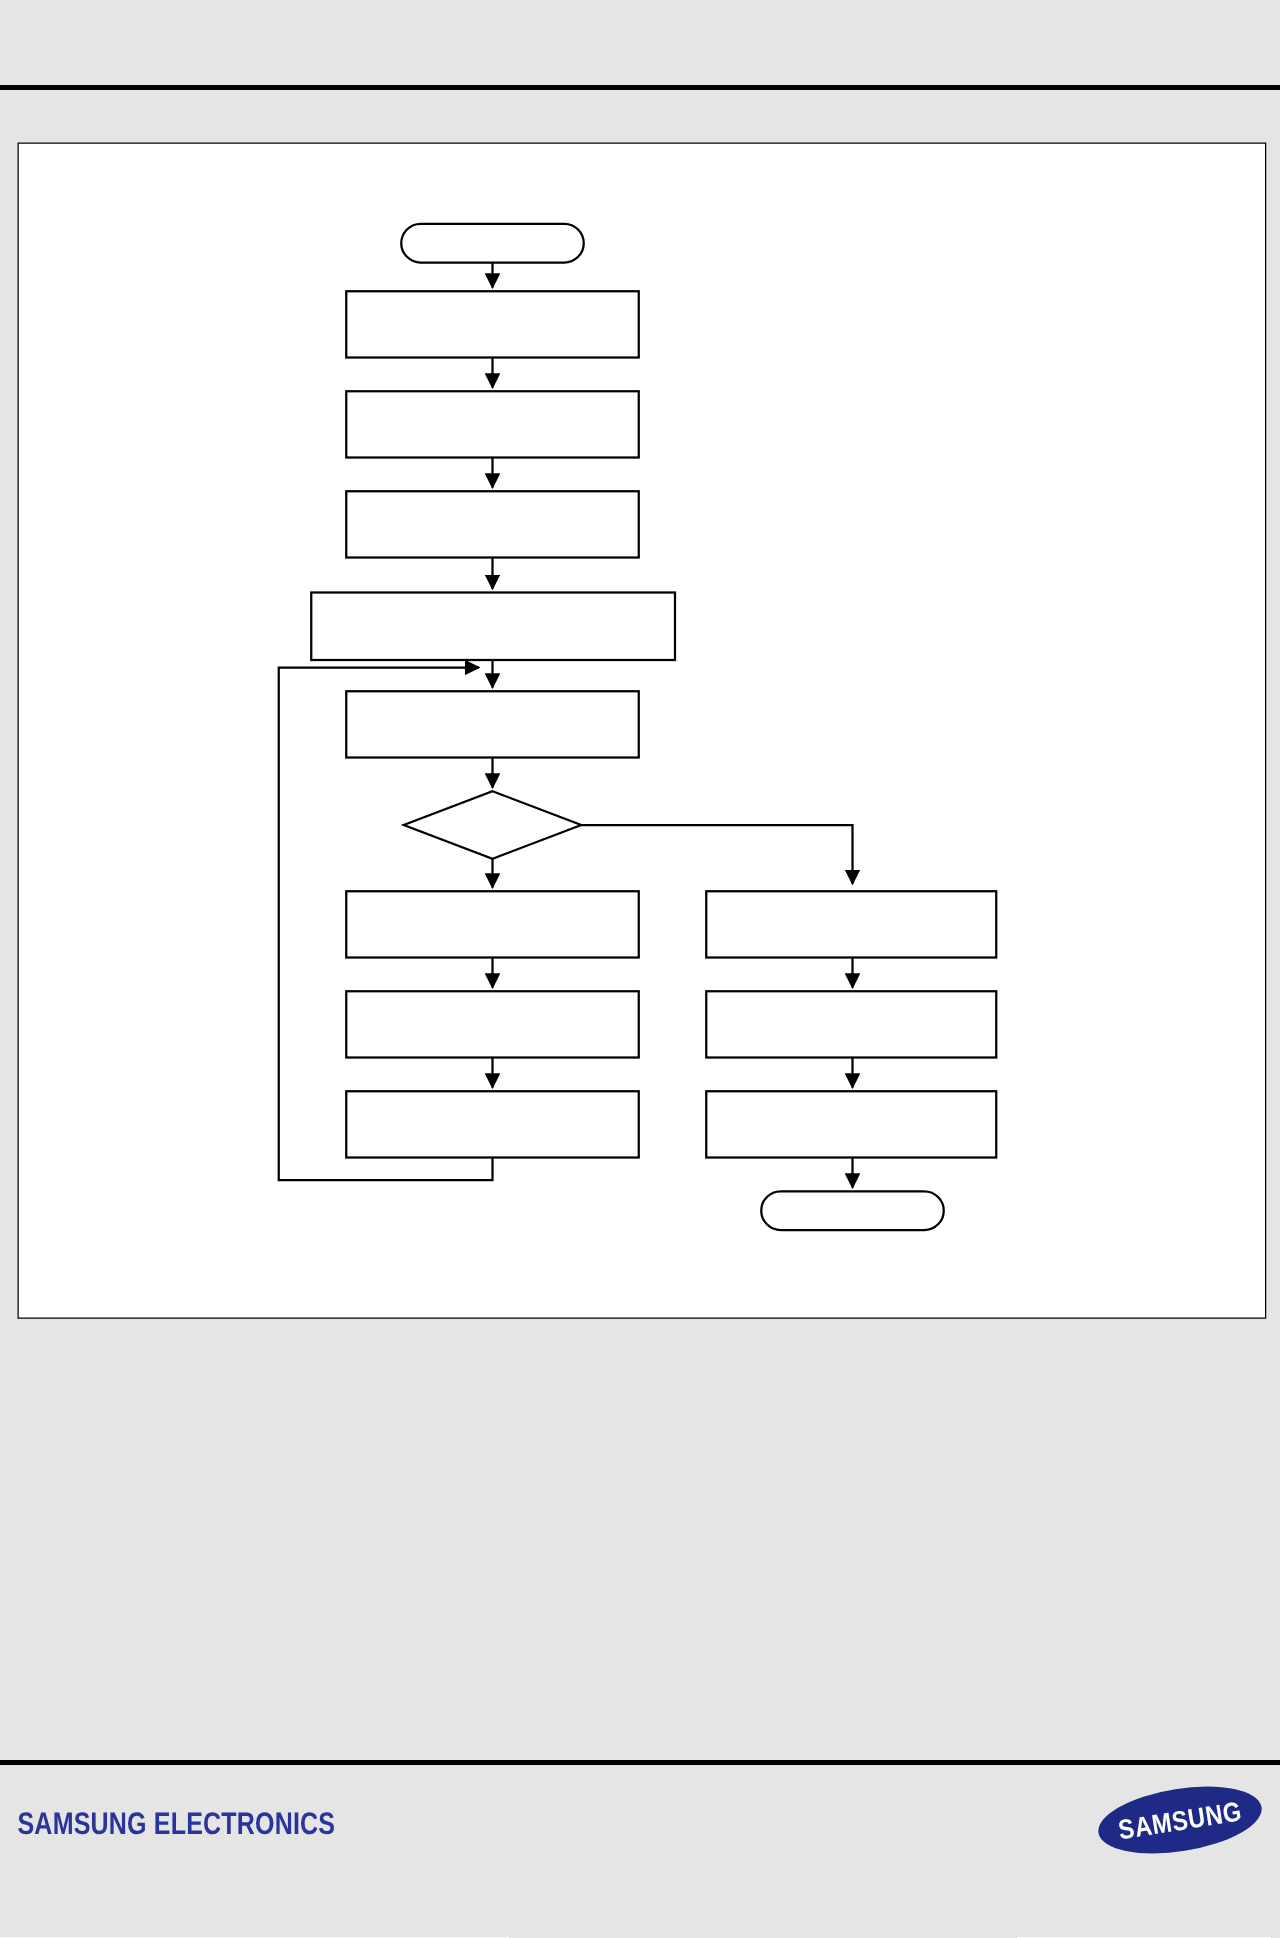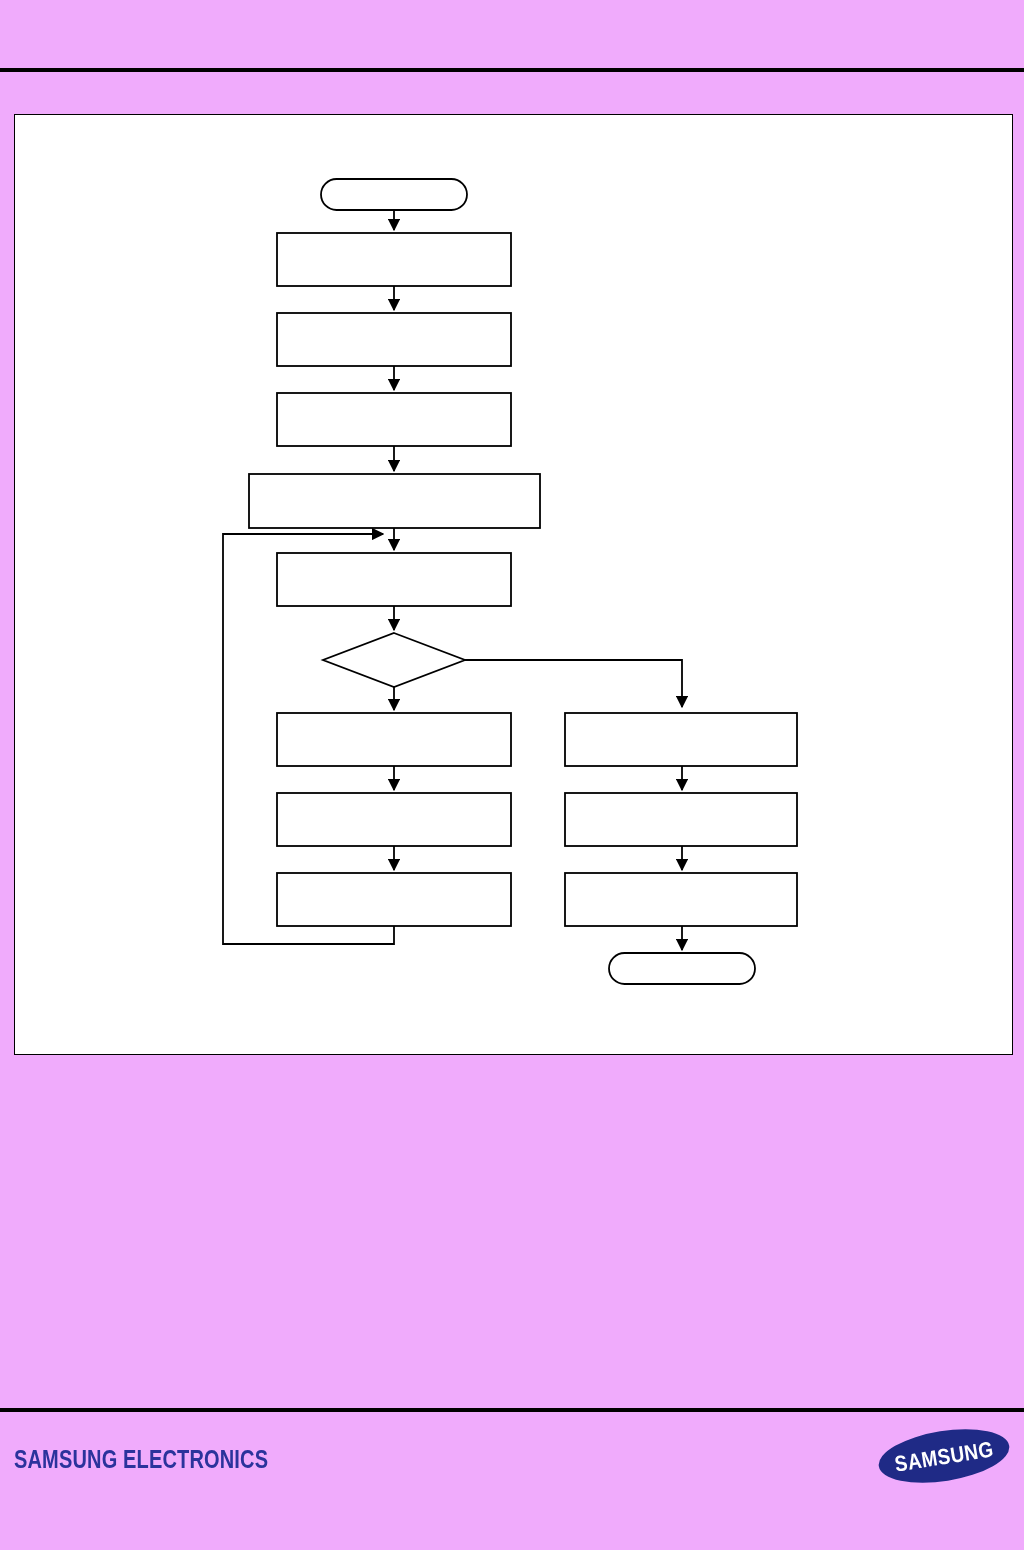--- a/index.html
+++ b/index.html
@@ -9,21 +9,21 @@
     background: #ffffff;
   }
   body {
     font-family: "Liberation Sans", sans-serif;
     -webkit-font-smoothing: antialiased;
   }
   .page {
     position: relative;
     width: 1024px;
     height: 1550px;
-    background: #f0abfc;
+    background: #e5e5e5;
     overflow: hidden;
   }
 
   
   .rule {
     position: absolute;
     left: 0;
     width: 1024px;
     height: 4px;
     background: #000000;

